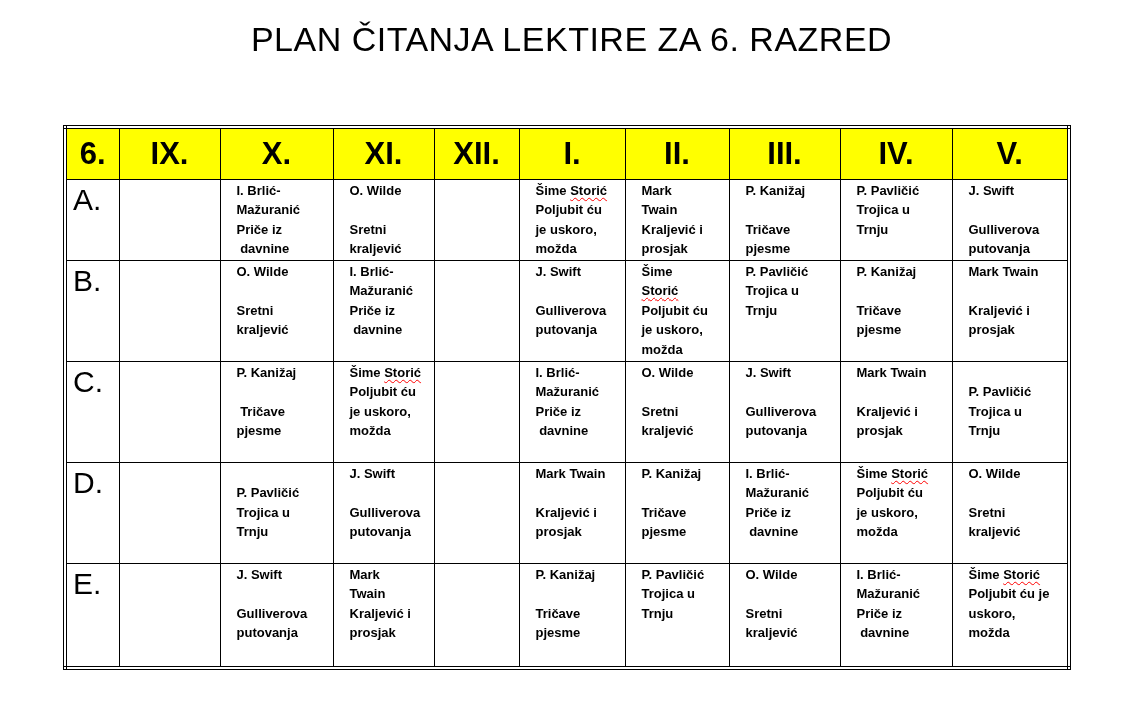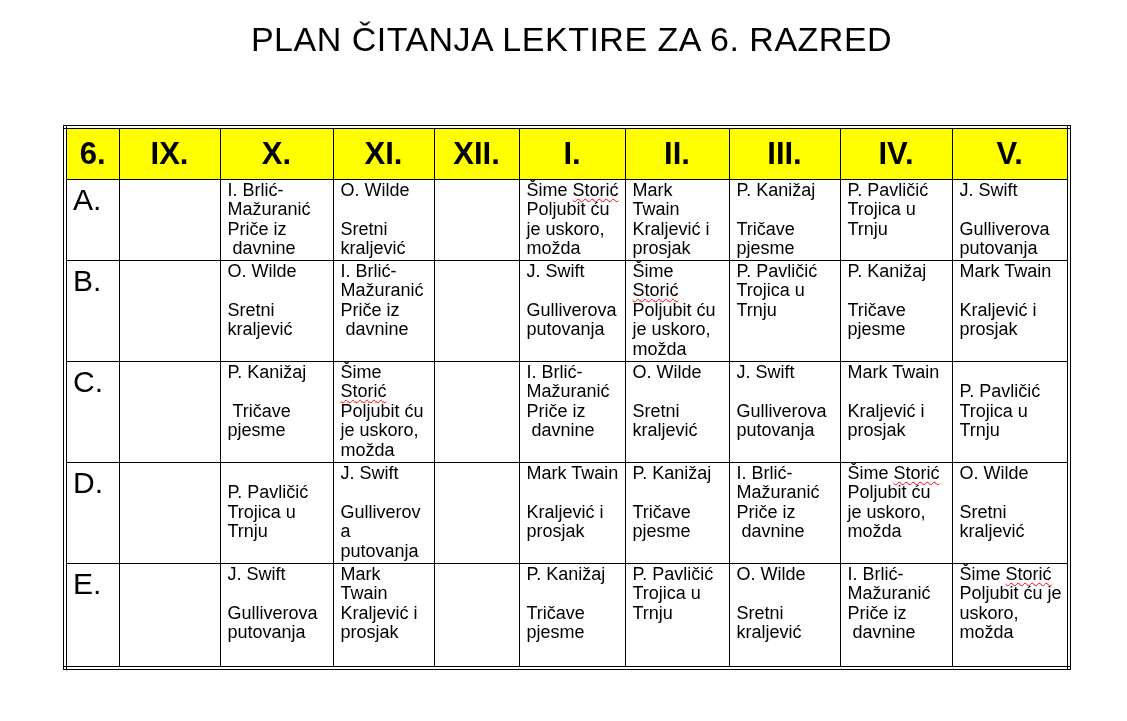--- a/index.html
+++ b/index.html
@@ -41,25 +41,26 @@
     padding: 0;
     line-height: 1;
   }
   td.rowlabel {
     font-size: 30px;
     font-weight: 400;
     line-height: 1.1;
     padding: 3px 0 0 6px;
   }
   td.cell {
-    font-size: 18px;
+    font-size: 13px;
     line-height: 19.5px;
-    padding: 1px 3px 0 7px;
+    padding: 1px 3px 0 16px;
     white-space: pre-wrap;
     word-wrap: break-word;
+    font-weight: bold;
   }
   .squiggle {
     text-decoration: underline;
     text-decoration-style: wavy;
     text-decoration-color: var(--spellcheck, #ff0000);
     text-decoration-thickness: 1px;
     text-underline-offset: 2px;
     text-decoration-skip-ink: none;
     text-align: right;
   }

